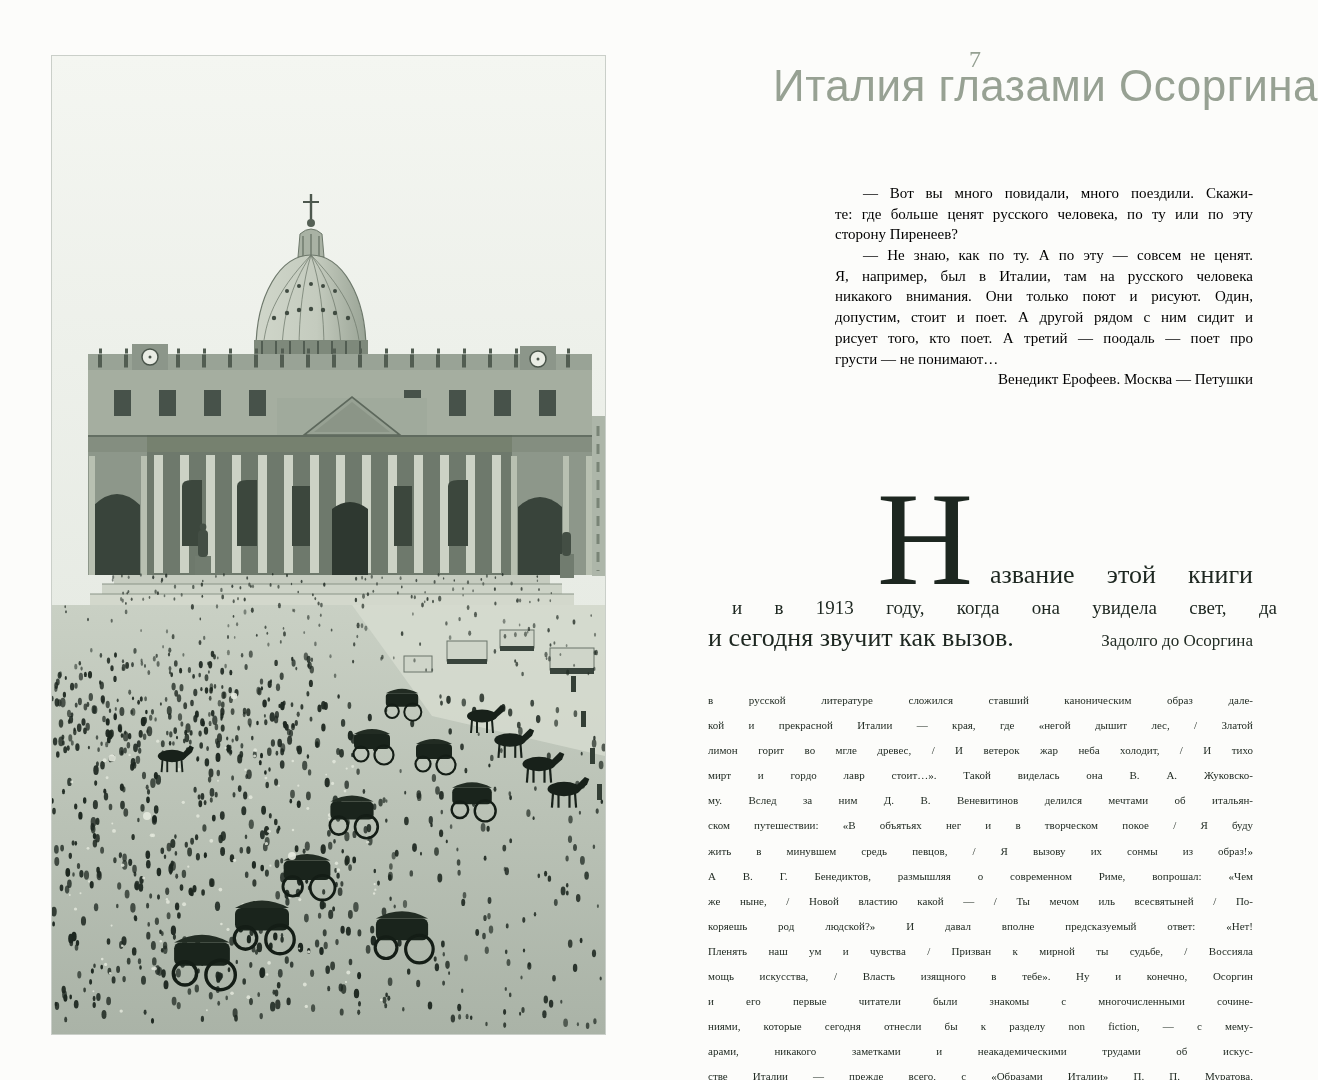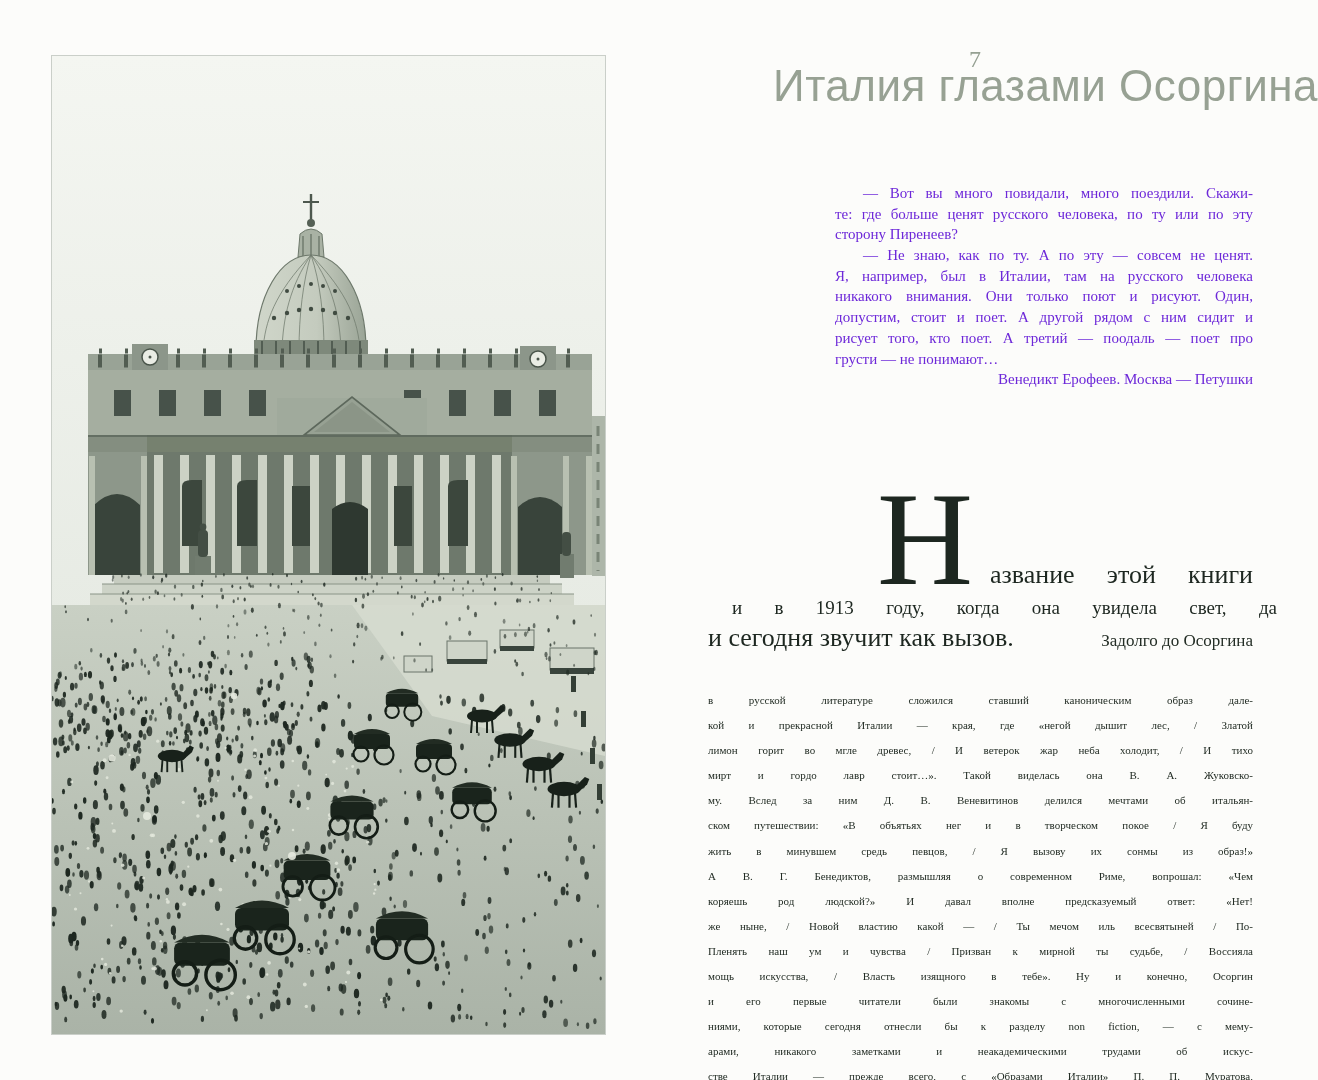--- a/index.html
+++ b/index.html
@@ -18,21 +18,21 @@
   .hdr{position:absolute;left:773px;top:0;width:405px;text-align:center;color:#95a092;}
   .pagenum{position:absolute;left:0;top:45px;width:100%;font-size:24px;line-height:28px;letter-spacing:1px;}
   .chtitle{
     position:absolute;left:0;top:66px;width:100%;
     font-family:"Liberation Sans", sans-serif;
     font-size:44px;line-height:40px;letter-spacing:.5px;color:#97a193;white-space:nowrap;
   }
 
   .epi{
     position:absolute;left:835px;top:183px;width:418px;
-    font-size:15px;line-height:20.7px;color:#6d28d9;
+    font-size:15px;line-height:20.7px;color:#000000;
   }
   .eline{height:20.7px;text-align:justify;text-align-last:justify;overflow:hidden;}
   .eline.first{text-indent:28px;}
   .eline.endp{text-align:center;text-align-last:left;}
   .attr{height:20.7px;text-align:right;}
 
   .dropcap{
     position:absolute;left:877px;top:473px;
     font-size:133px;line-height:133px;color:#1d2720;
   }
@@ -1416,21 +1416,21 @@
 
 <div class="bodytext">
   <div class="bline">в русской литературе сложился ставший каноническим образ дале-</div>
   <div class="bline">кой и прекрасной Италии — края, где «негой дышит лес, / Златой</div>
   <div class="bline">лимон горит во мгле древес, / И ветерок жар неба холодит, / И тихо</div>
   <div class="bline">мирт и гордо лавр стоит…». Такой виделась она В. А. Жуковско-</div>
   <div class="bline">му. Вслед за ним Д. В. Веневитинов делился мечтами об итальян-</div>
   <div class="bline">ском путешествии: «В объятьях нег и в творческом покое / Я буду</div>
   <div class="bline">жить в минувшем средь певцов, / Я вызову их сонмы из образ!»</div>
   <div class="bline">А В. Г. Бенедиктов, размышляя о современном Риме, вопрошал: «Чем</div>
+  <div class="bline">же ныне, / Новой властию какой — / Ты мечом иль всесвятыней / По-</div>
   <div class="bline">коряешь род людской?» И давал вполне предсказуемый ответ: «Нет!</div>
-  <div class="bline">же ныне, / Новой властию какой — / Ты мечом иль всесвятыней / По-</div>
   <div class="bline">Пленять наш ум и чувства / Призван к мирной ты судьбе, / Воссияла</div>
   <div class="bline">мощь искусства, / Власть изящного в тебе». Ну и конечно, Осоргин</div>
   <div class="bline">и его первые читатели были знакомы с многочисленными сочине-</div>
   <div class="bline">ниями, которые сегодня отнесли бы к разделу non fiction, — с мему-</div>
   <div class="bline">арами, никакого заметками и неакадемическими трудами об искус-</div>
   <div class="bline">стве Италии — прежде всего, с «Образами Италии» П. П. Муратова,</div>
 </div>
 
 </body></html>

